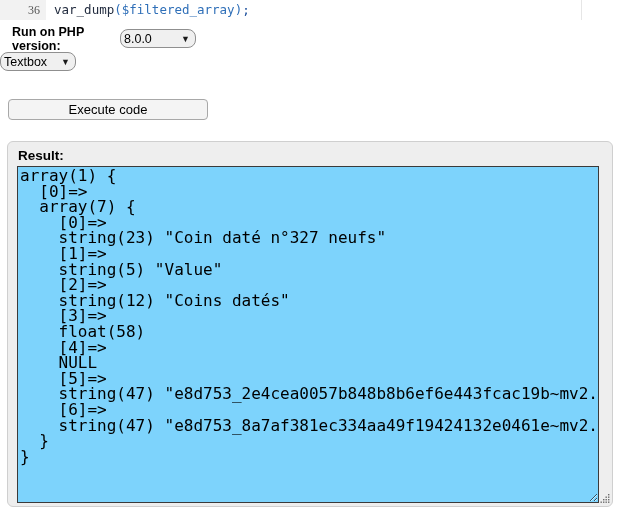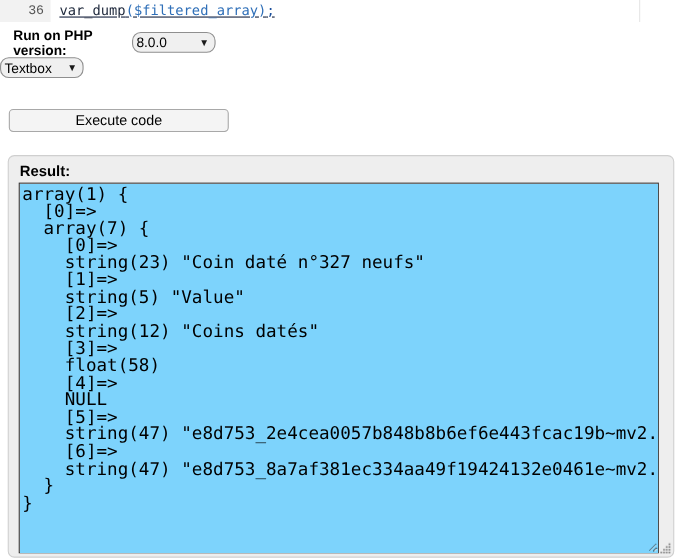--- a/index.html
+++ b/index.html
@@ -38,29 +38,28 @@
     white-space: pre;
   }
   .gutter {
     width: 46px;
     min-width: 46px;
     text-align: right;
     padding-right: 6px;
     box-sizing: border-box;
     background: #f2f2f2;
     color: #545454;
-    font-family: Liberation Mono, monospace;
+    font-family: Liberation Serif, serif;
     font-size: 12px;
     height: 20px;
     line-height: 20px;
   }
   .code-text {
     padding-left: 8px;
     color: #14213d;
-    text-decoration: underline;
   }
   .tok-fn   { color: #222c3f; }
   .tok-var  { color: #2f6fb8; }
   .tok-punc { color: #2f6fb8; }
   .tok-semi { color: #1b4f9c; }
 
   
   .form-area {
     position: absolute;
     left: 0;

